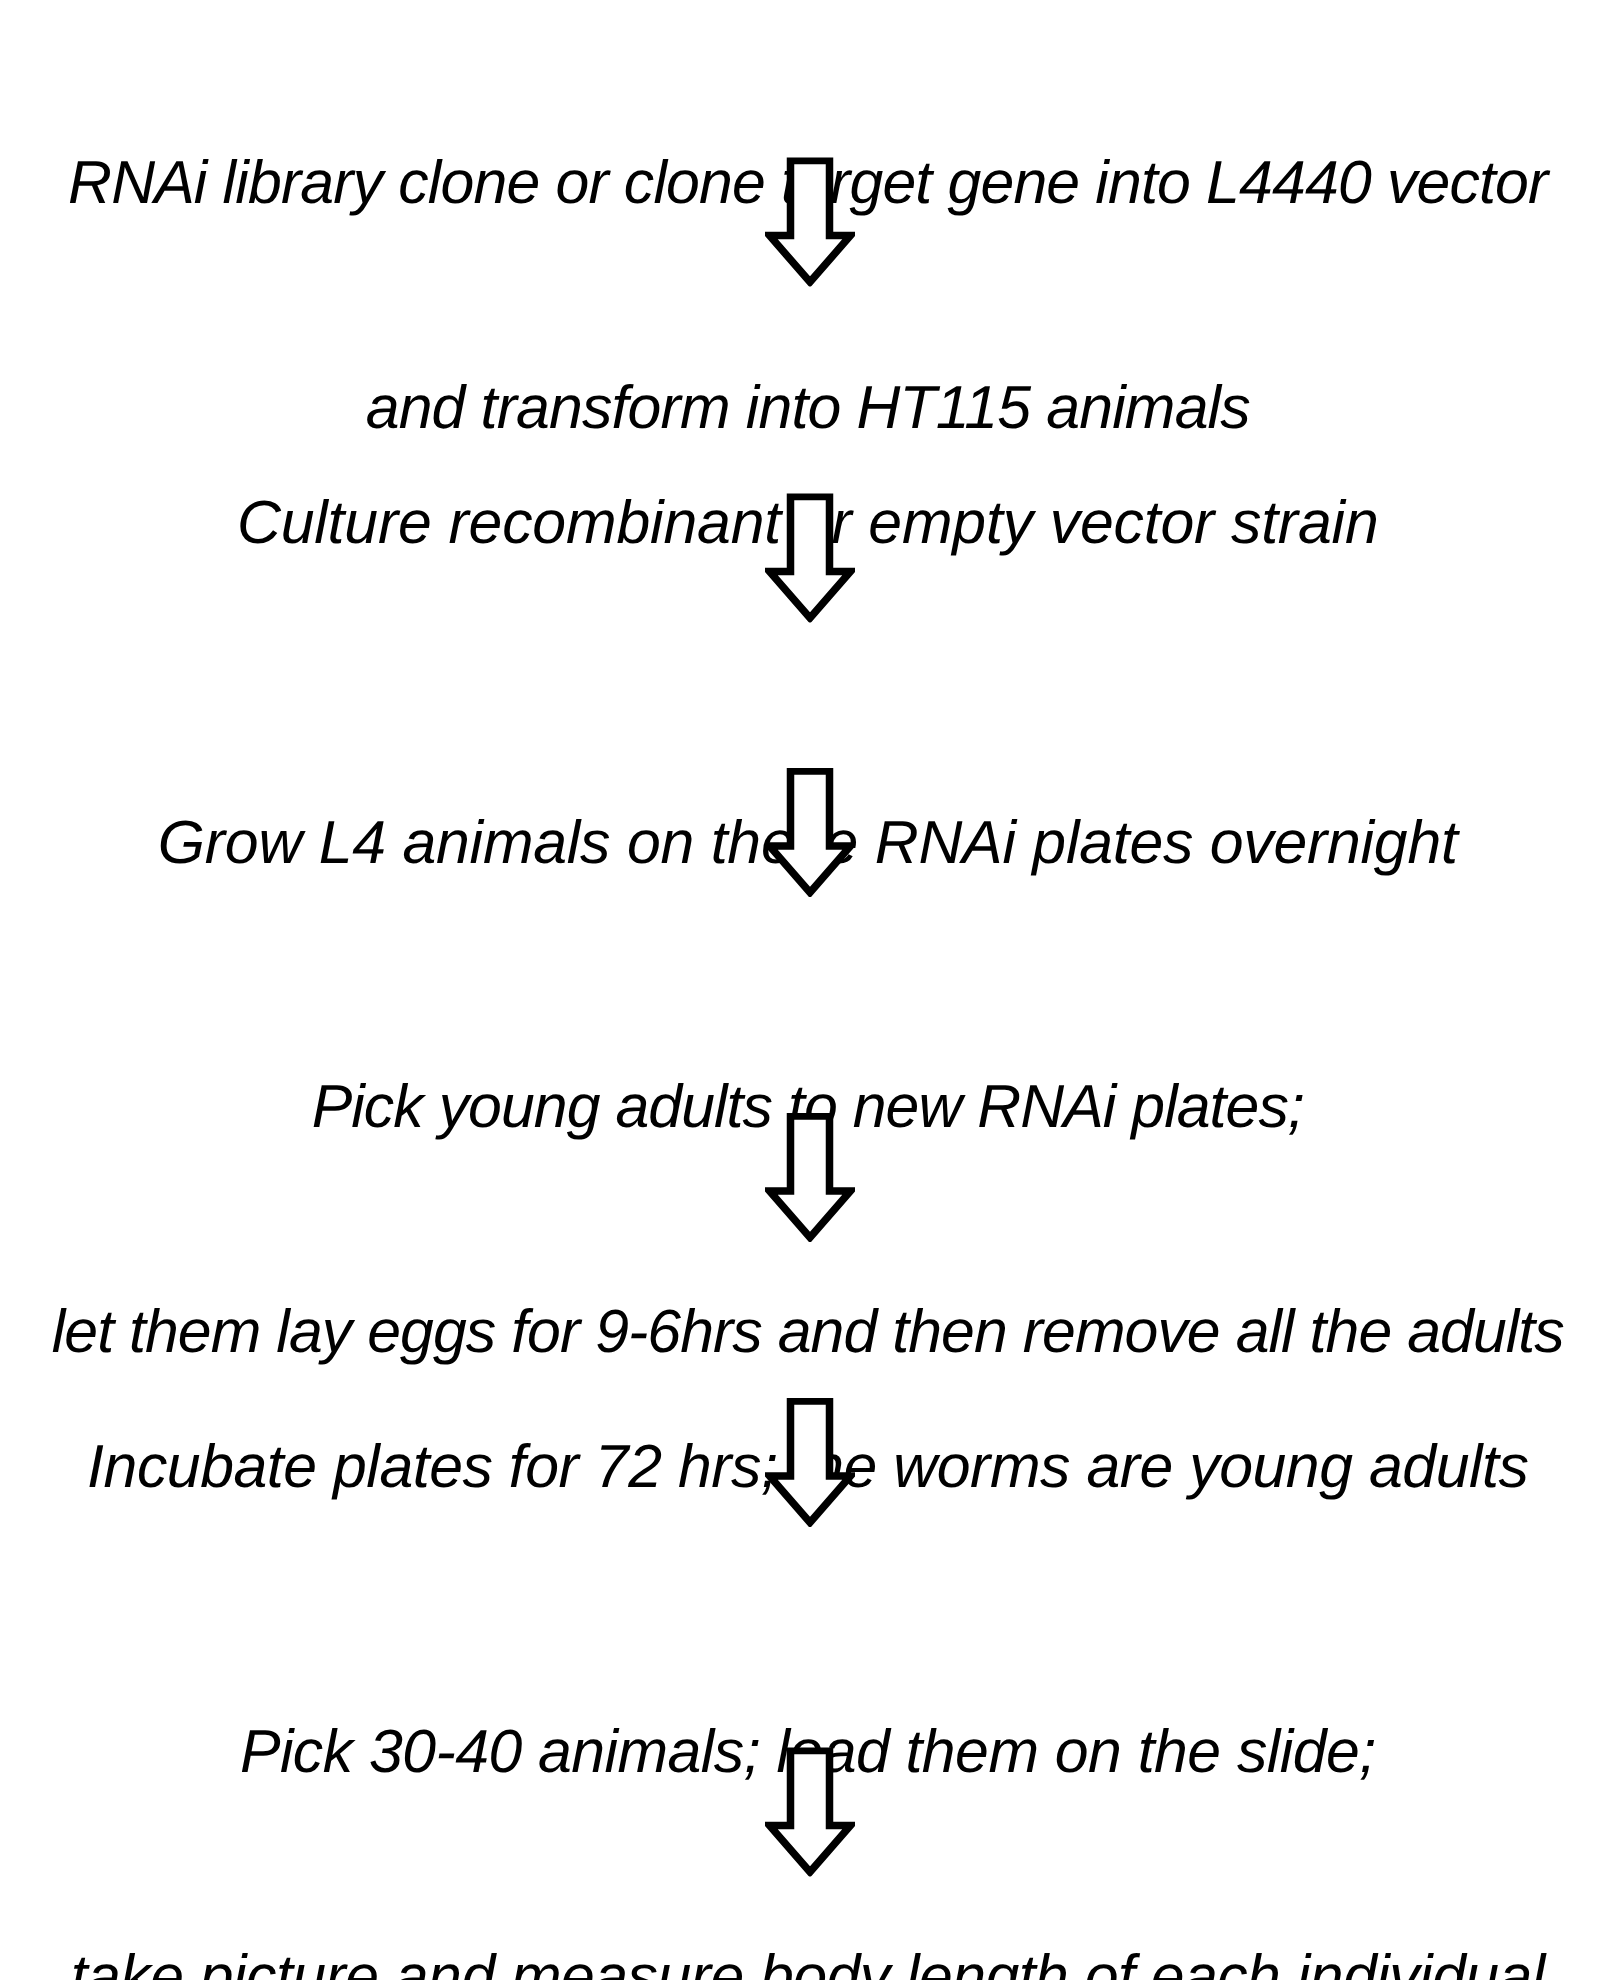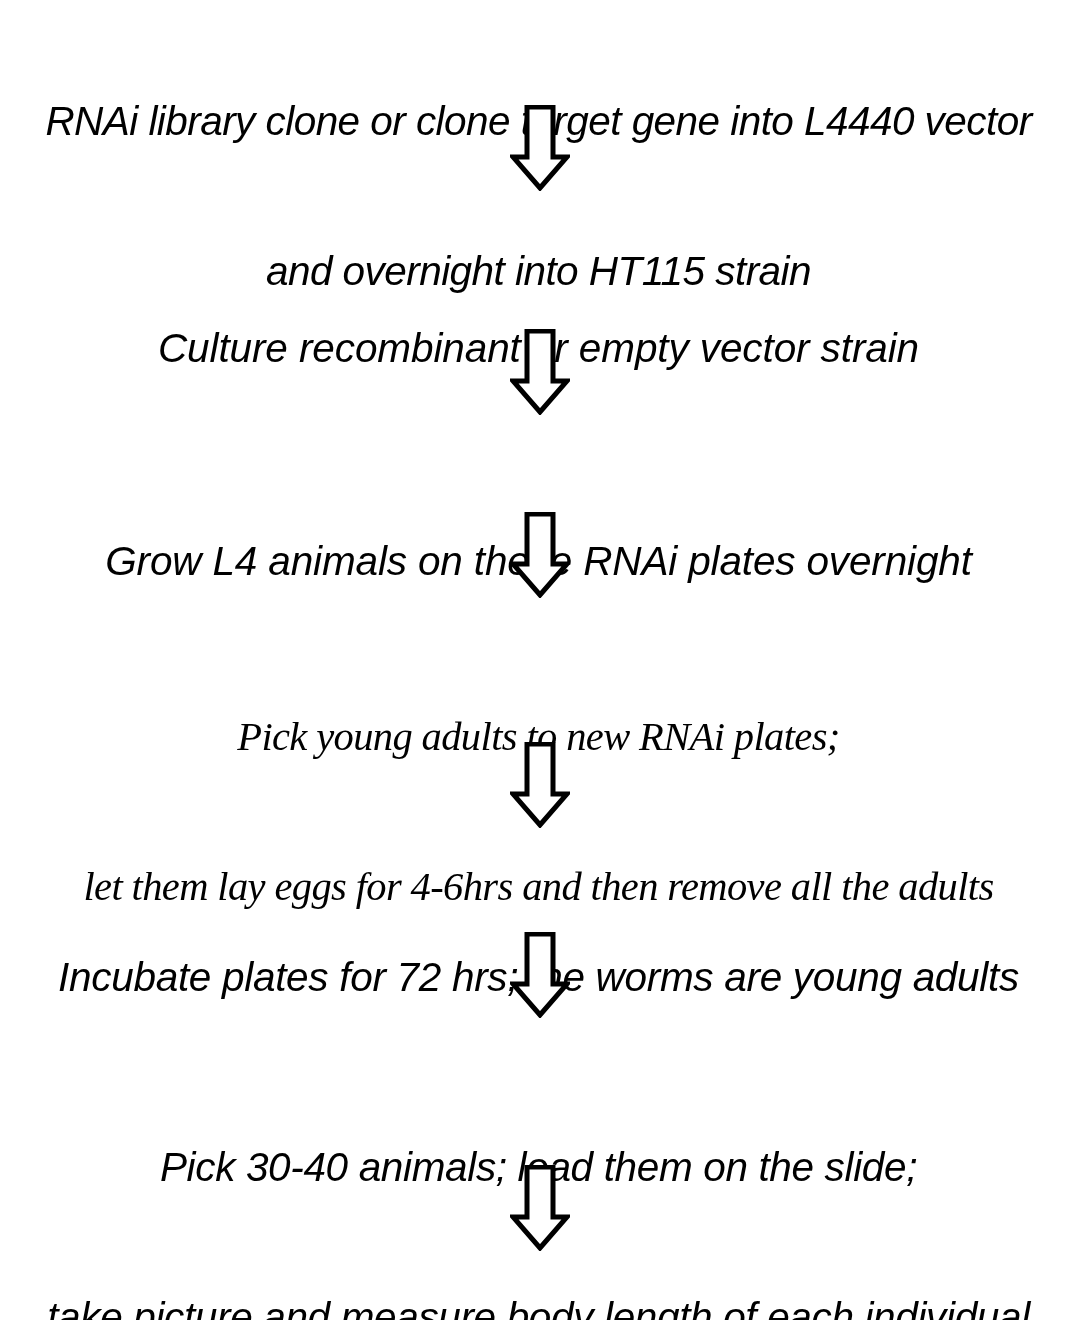--- a/index.html
+++ b/index.html
@@ -33,21 +33,21 @@
     white-space: pre;
     color: #000000;
   }
   .step .ln {
     display: block;
   }
   
   .s1 { top: -4px;   font-size: 40.5px; letter-spacing: -0.55px; }
   .s2 { top: 223px;  font-size: 40.5px; letter-spacing: -0.1px; }
   .s3 { top: 436px;  font-size: 40.5px; letter-spacing: -0.15px; }
-  .s4 { top: 612px;  font-size: 40.5px; letter-spacing: -0.62px; font-family: Liberation Serif, serif; }
+  .s4 { top: 612px;  font-size: 40.5px; letter-spacing: -0.62px; }
   .s5 { top: 852px;  font-size: 40.5px; letter-spacing: -0.3px; }
   .s6 { top: 1042px; font-size: 40.5px; letter-spacing: -0.35px; }
   .s7 { top: 1266px; font-size: 40.5px; letter-spacing: -0.1px; }
 
   .arrow {
     position: absolute;
     left: 510px;
     width: 60px;
     height: 86px;
   }
@@ -59,21 +59,21 @@
   .a5 { top: 932px; }
   .a6 { top: 1165px; }
 </style>
 </head>
 <body>
 
 <div id="flow">
 
   <div class="step s1">
     <span class="ln">RNAi library clone or clone target gene into L4440 vector</span>
-    <span class="ln">and overnight into HT115 strain</span>
+    <span class="ln">and transform into HT115 animals</span>
   </div>
 
   <div class="arrow a1">
     <svg viewBox="0 0 60 86" xmlns="http://www.w3.org/2000/svg" aria-hidden="true">
       <polygon points="17,2 43,2 43,52 57,52 30,83 3,52 17,52" fill="#ffffff" stroke="#000000" stroke-width="5" stroke-linejoin="miter"></polygon>
     </svg>
   </div>
 
   <div class="step s2">
     <span class="ln">Culture recombinant or empty vector strain</span>
@@ -90,21 +90,21 @@
   </div>
 
   <div class="arrow a3">
     <svg viewBox="0 0 60 86" xmlns="http://www.w3.org/2000/svg" aria-hidden="true">
       <polygon points="17,2 43,2 43,52 57,52 30,83 3,52 17,52" fill="#ffffff" stroke="#000000" stroke-width="5" stroke-linejoin="miter"></polygon>
     </svg>
   </div>
 
   <div class="step s4">
     <span class="ln">Pick young adults to new RNAi plates;</span>
-    <span class="ln">let them lay eggs for 4-6hrs and then remove all the adults</span>
+    <span class="ln">let them lay eggs for 9-6hrs and then remove all the adults</span>
   </div>
 
   <div class="arrow a4">
     <svg viewBox="0 0 60 86" xmlns="http://www.w3.org/2000/svg" aria-hidden="true">
       <polygon points="17,2 43,2 43,52 57,52 30,83 3,52 17,52" fill="#ffffff" stroke="#000000" stroke-width="5" stroke-linejoin="miter"></polygon>
     </svg>
   </div>
 
   <div class="step s5">
     <span class="ln">Incubate plates for 72 hrs; the worms are young adults</span>

